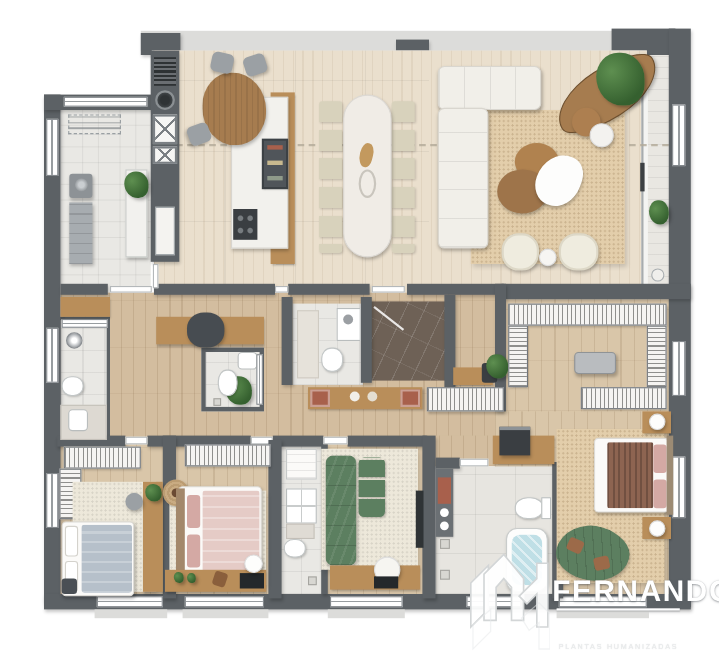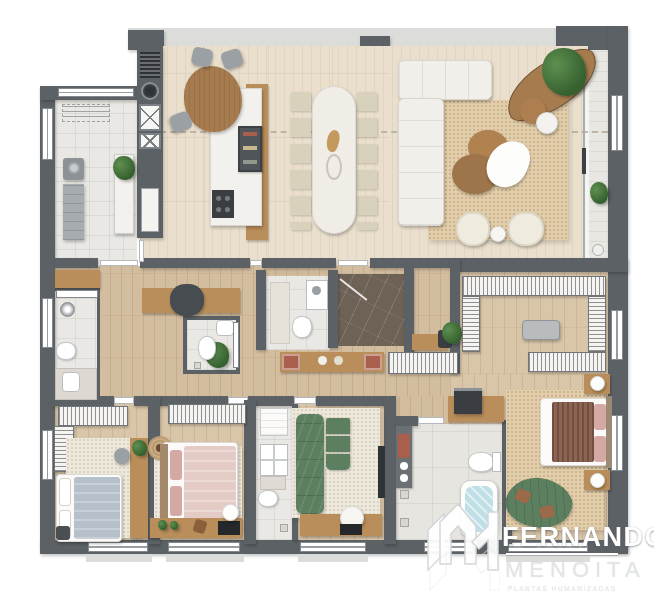--- a/index.html
+++ b/index.html
@@ -300,17 +300,16 @@
         <polygon points="16,64 16,22 34,4 52,26 52,64 41,64 41,34 34,26 27,34 27,64"></polygon>
         <polygon points="48,42 64,26 64,12 74,12 74,70 64,70 64,40 55,49"></polygon>
       </g>
       <g stroke="#e8eaeb" stroke-width="1.2" fill="none" opacity="0.55" transform="translate(2,20)">
         <polygon points="4,70 4,48 20,34 20,54"></polygon>
         <polygon points="48,42 64,28 74,38 74,70 64,70 64,46 55,53"></polygon>
       </g>
     </svg>
     <div class="lg-name" style="left:82px;top:24px;font-size:27px;letter-spacing:1.5px;">FERNANDO</div>
     <div class="abs" style="left:86px;top:55px;width:112px;height:2px;background:#fff;box-shadow:0 1px 1px rgba(120,125,130,.5);"></div>
-    <div class="lg-sub" style="left:85px;top:59px;font-size:22px;letter-spacing:6px;">MENOITA</div>
     <div class="lg-sub" style="left:88px;top:87px;font-size:6.5px;letter-spacing:1.6px;color:#eaeced;">PLANTAS HUMANIZADAS</div>
   </div>
 
 </div>
 
 </body></html>

